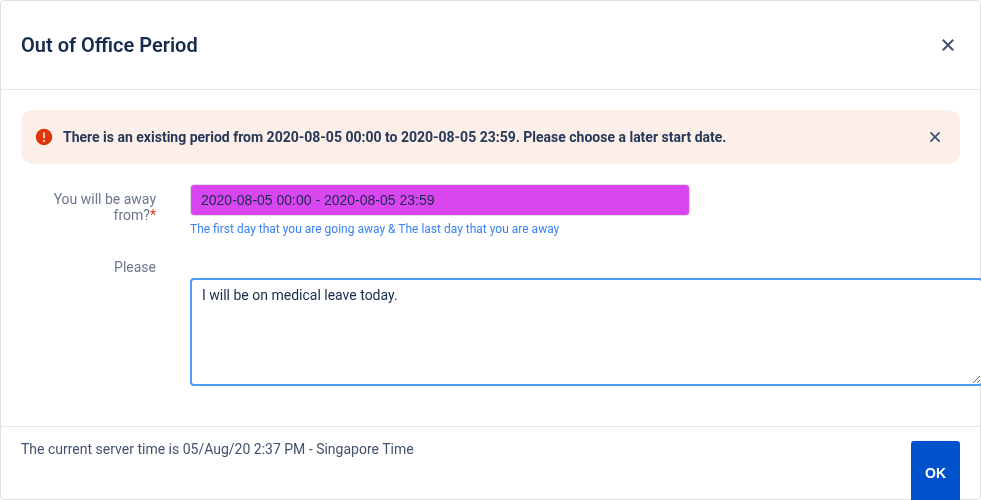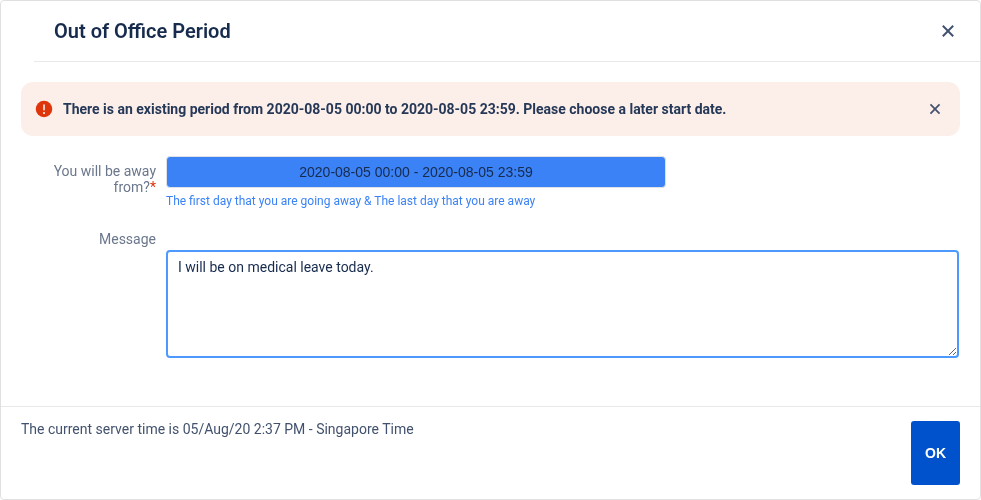--- a/index.html
+++ b/index.html
@@ -15,23 +15,22 @@
       height: 500px;
       border: 1px solid #e0e0e0;
       border-radius: 4px;
       display: flex;
       flex-direction: column;
     }
     .modal-header {
       display: flex;
       justify-content: space-between;
       align-items: flex-end;
-      padding: 18px 20px;
+      padding: 32px 20px;
       border-bottom: 1px solid #e8e8e8;
-      margin-left: 33px;
     }
     .modal-title {
       font-size: 20px;
       font-weight: 600;
       color: #172B4D;
     }
     .close-btn {
       background: none;
       border: none;
       cursor: pointer;
@@ -72,20 +71,21 @@
       color: #42526e;
       padding: 4px;
       display: flex;
       align-items: center;
       justify-content: center;
       flex-shrink: 0;
     }
     .form-row {
       display: flex;
       margin-bottom: 16px;
+      gap: 24px;
     }
     .form-label {
       width: 145px;
       text-align: right;
       padding-right: 10px;
       padding-top: 7px;
       font-size: 14px;
       color: #6B778C;
       flex-shrink: 0;
     }
@@ -94,23 +94,22 @@
     }
     .form-control-wrapper {
       flex: 1;
     }
     .date-input {
       width: 500px;
       padding: 7px 10px;
       font-size: 14px;
       border: 1px solid #DFE1E6;
       border-radius: 4px;
-      background: #3b82f6;
+      background: #d946ef;
       color: #172B4D;
-      text-align: center;
     }
     .help-text {
       font-size: 12px;
       color: #3b82f6;
       margin-top: 6px;
     }
     .message-textarea {
       width: 793px;
       height: 108px;
       padding: 7px 10px;
@@ -179,21 +178,21 @@
 
     <div class="form-row">
       <label class="form-label"><span>You will be away from?</span><span class="required">*</span></label>
       <div class="form-control-wrapper">
         <input type="text" class="date-input" value="2020-08-05 00:00 - 2020-08-05 23:59" style="">
         <div class="help-text">The first day that you are going away &amp; The last day that you are away</div>
       </div>
     </div>
 
     <div class="form-row">
-      <label class="form-label">Message</label>
+      <label class="form-label">Please</label>
       <div class="form-control-wrapper">
         <textarea class="message-textarea" style="">I will be on medical leave today.</textarea>
       </div>
     </div>
   </div>
 
   <div class="modal-footer">
     <span class="server-time">The current server time is 05/Aug/20 2:37 PM - Singapore Time</span>
     <button class="ok-btn">OK</button>
   </div>

